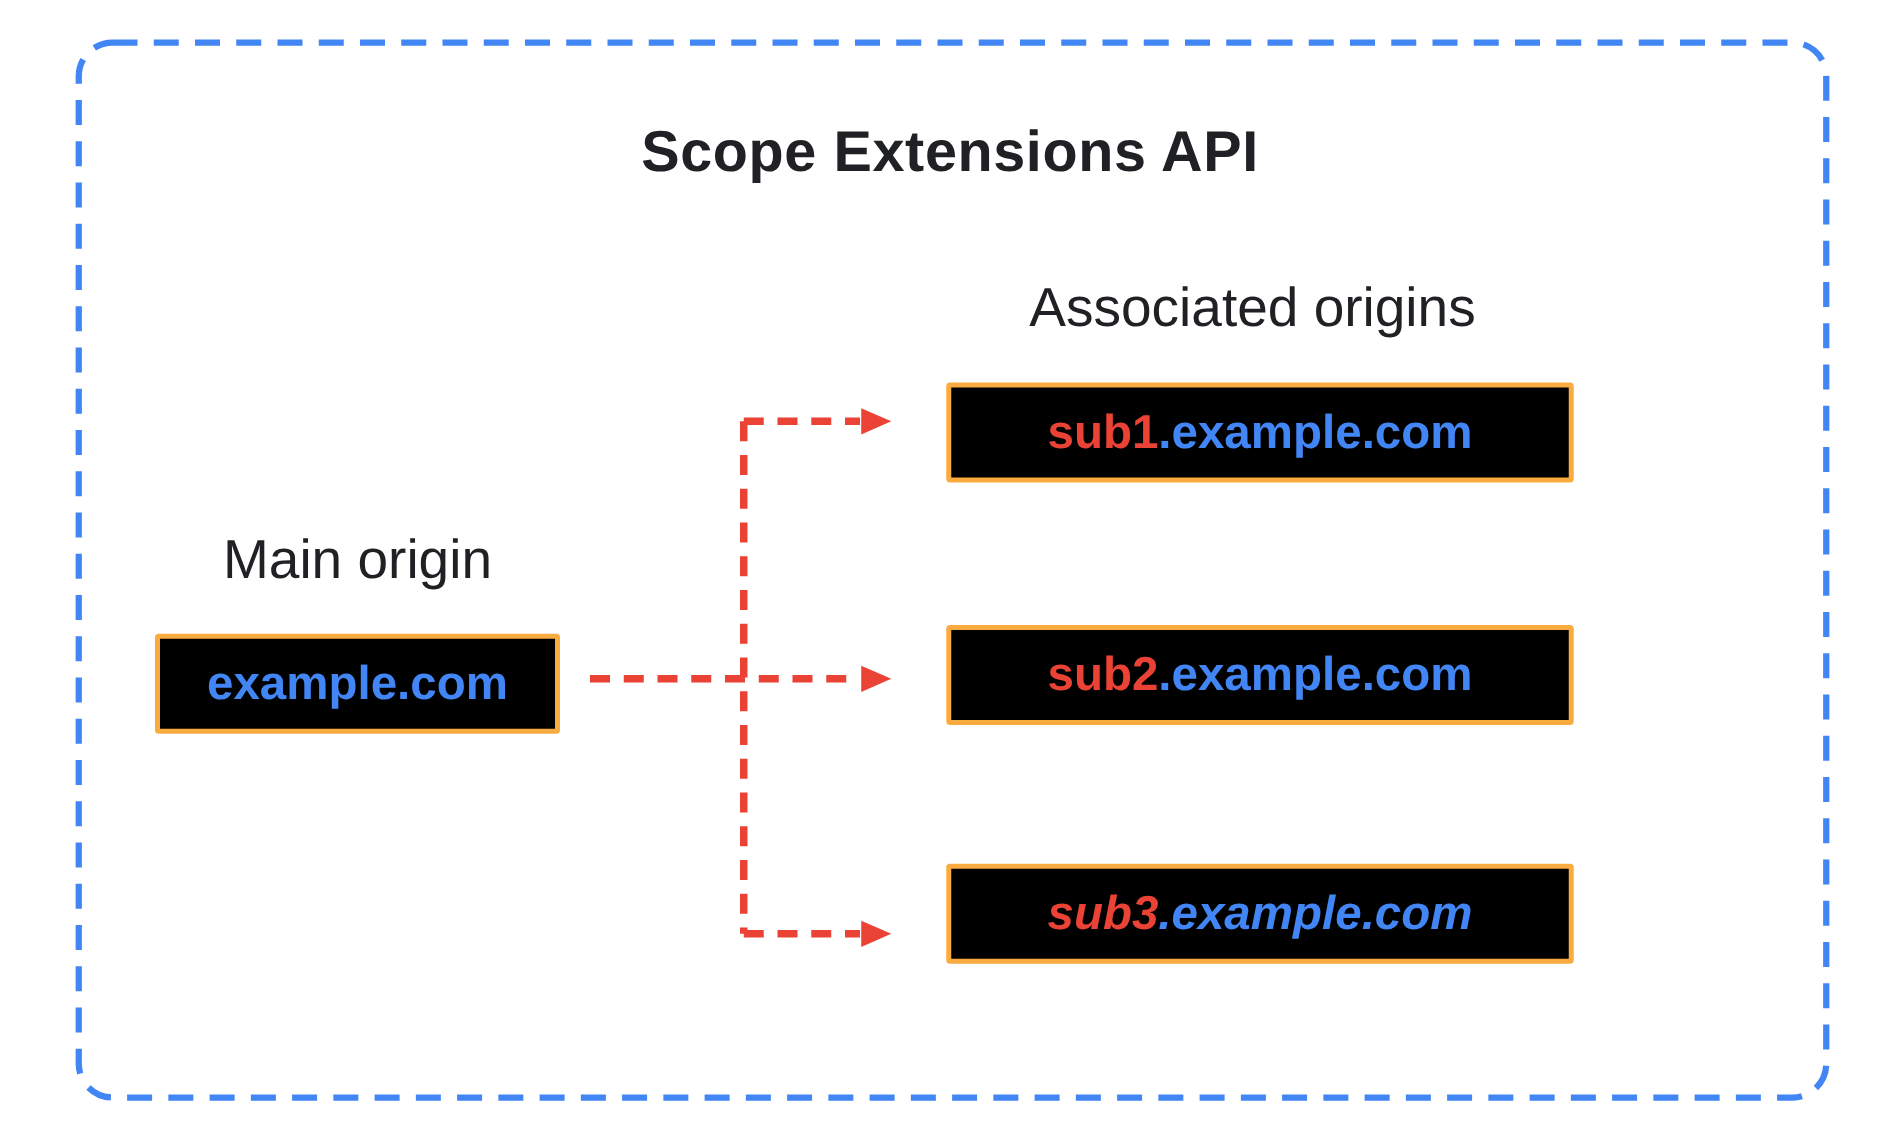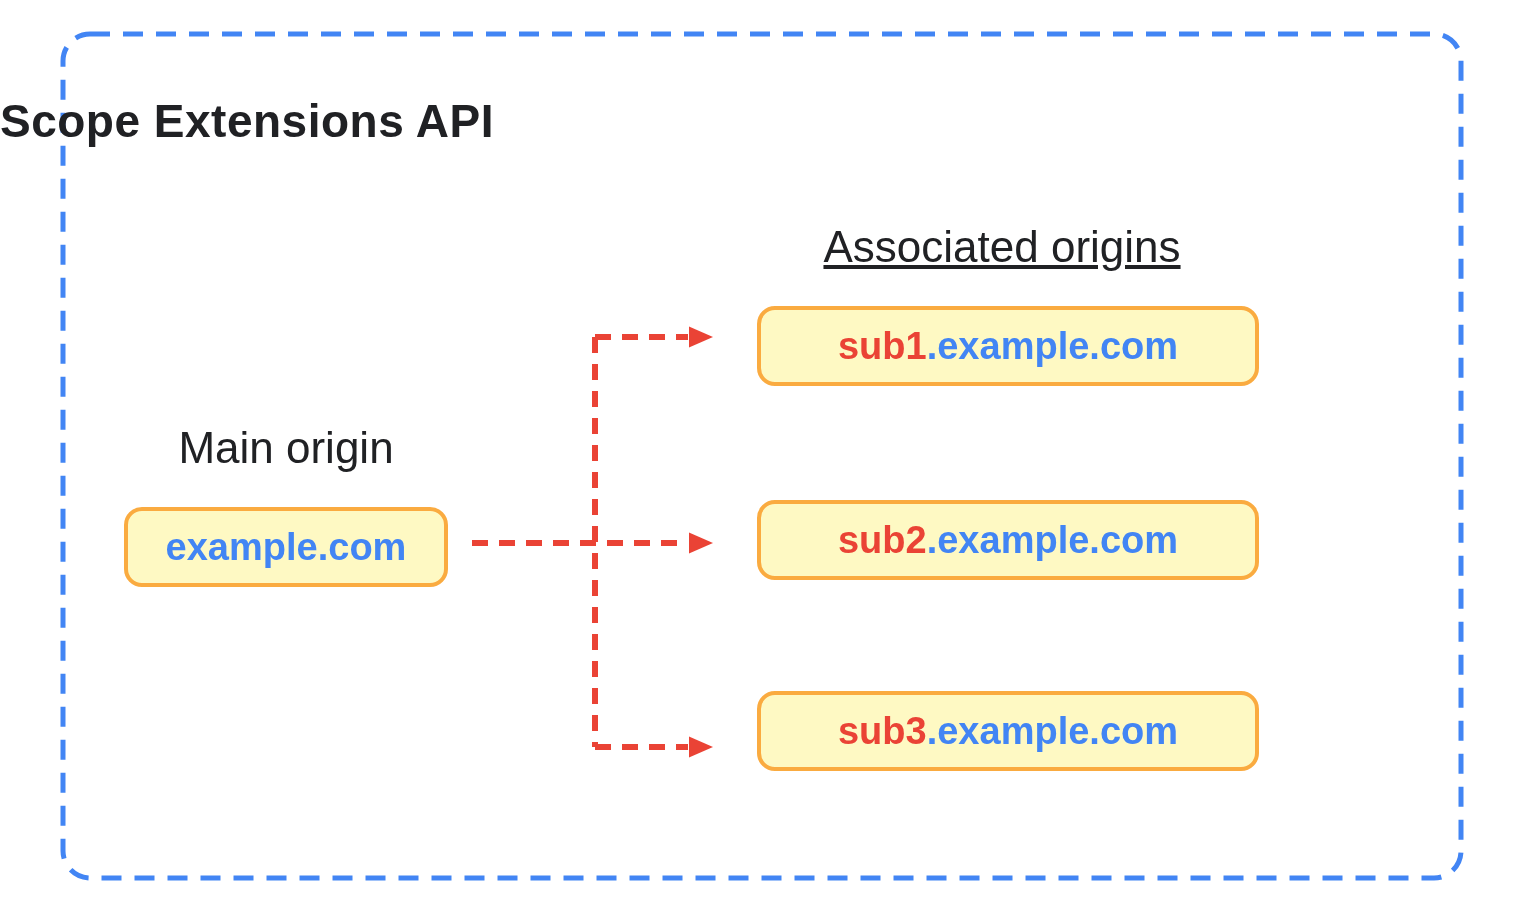--- a/index.html
+++ b/index.html
@@ -37,69 +37,69 @@
   }
   .arrow-head {
     fill: var(--accent_red, #EA4335);
     stroke: none;
   }
   .diagram-title {
     position: absolute;
     left: 0;
     right: 0;
     top: 94px;
+    text-align: center;
     font-size: 46px;
     font-weight: 700;
     color: var(--text_dark, #202124);
     letter-spacing: 0.5px;
   }
   .section-label {
     position: absolute;
     transform: translateX(-50%);
     font-size: 44px;
     font-weight: 400;
     color: var(--text_dark, #202124);
     white-space: nowrap;
   }
   .label-main-origin {
     left: 286px;
     top: 423px;
   }
   .label-associated {
     left: 1002px;
     top: 222px;
-    text-decoration: underline;
   }
   .origin-box {
     position: absolute;
     box-sizing: border-box;
     border: 4px solid var(--box_border_orange, #FAAB40);
-    border-radius: 18px;
-    background: #fef9c3;
+    border-radius: 3px;
+    background: #000000;
     display: flex;
     align-items: center;
     justify-content: center;
     font-size: 38px;
     font-weight: 700;
     white-space: nowrap;
   }
   .main-origin-box {
     left: 124px;
     top: 507px;
     width: 324px;
     height: 80px;
   }
   .assoc-box {
     left: 757px;
     width: 502px;
     height: 80px;
   }
   .assoc-box-1 { top: 306px; }
   .assoc-box-2 { top: 500px; text-align: center; }
-  .assoc-box-3 { top: 691px; }
+  .assoc-box-3 { top: 691px; font-style: italic; }
   .domain-blue { color: var(--domain_blue, #4285F4); }
   .domain-red  { color: var(--accent_red, #EA4335); }
 </style>
 </head>
 <body>
 
 <div class="canvas">
 
   <svg class="overlay-svg" viewBox="0 0 1520 914" aria-hidden="true">
 

